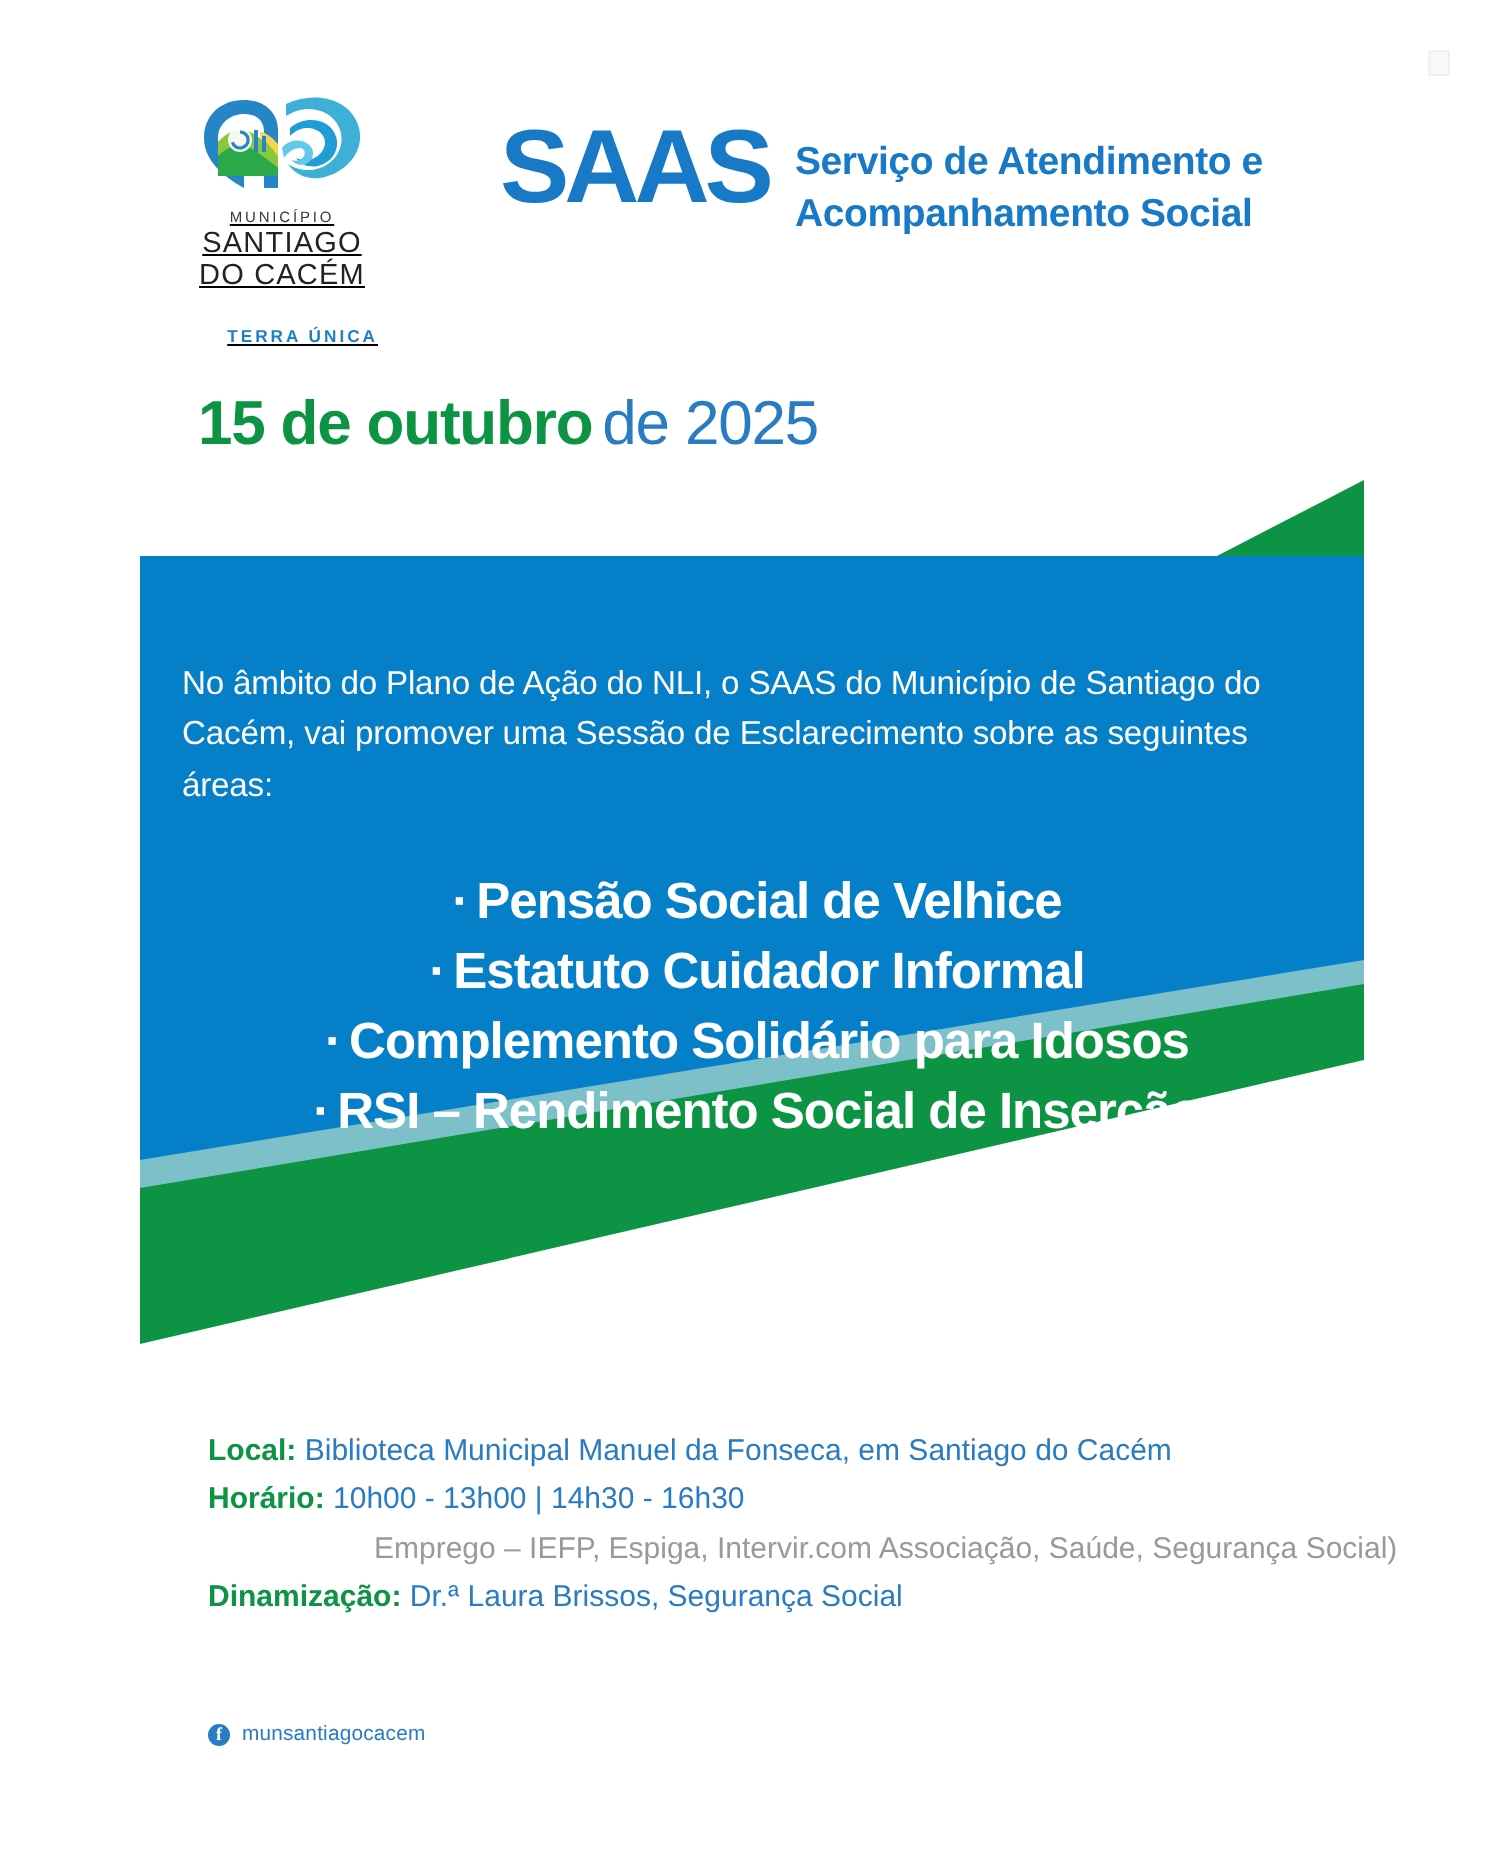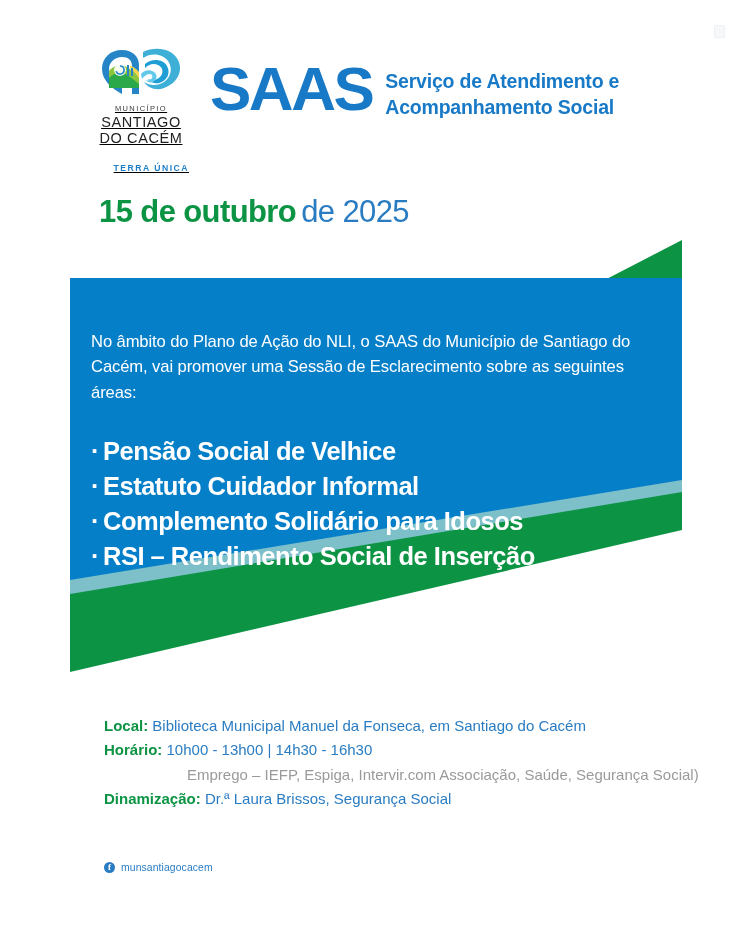--- a/index.html
+++ b/index.html
@@ -66,26 +66,27 @@
   }
 
   #saas-wrap {
     position: absolute;
     left: 210px;
     top: 60px;
     display: flex;
     align-items: flex-start;
   }
   #saas-acronym {
-    font-size: 62px;
+    font-size: 52px;
     font-weight: 700;
     color: #1879c7;
     letter-spacing: -2.5px;
     line-height: 0.95;
     font-family: "Liberation Sans", sans-serif;
+    margin-left: 40px;
   }
   #saas-sub {
     margin-left: 13px;
     margin-top: 9px;
     font-size: 19.5px;
     font-weight: 600;
     color: #1879c7;
     line-height: 1.33;
     letter-spacing: -0.2px;
   }
@@ -151,20 +152,21 @@
     font-size: 16.6px;
     line-height: 1.55;
     font-weight: 400;
     letter-spacing: -0.1px;
   }
   #topic-list {
     margin: 0;
     padding: 0;
     list-style: none;
     margin-top: 28px;
+    text-align: center;
   }
   #topic-list li {
     font-size: 25.5px;
     font-weight: 700;
     line-height: 1.37;
     letter-spacing: -0.5px;
     white-space: nowrap;
   }
   #topic-list li .bullet-dot {
     display: inline-block;

